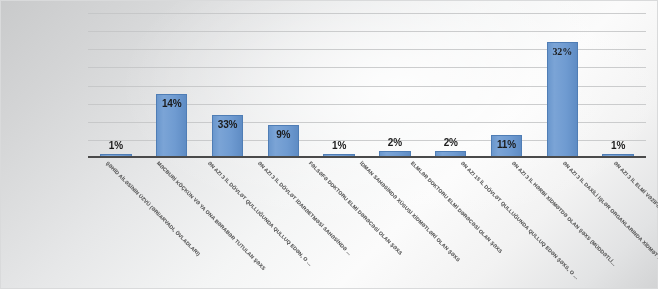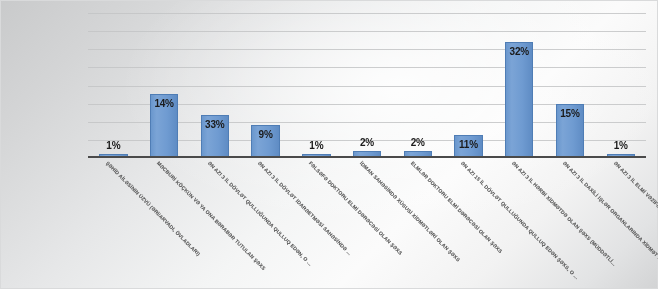--- a/index.html
+++ b/index.html
@@ -173,27 +173,22 @@
           <div class="bar" style="height: 7.25px;">
             <div class="bar-label">2%</div>
           </div>
         </div>
         <div class="bar-slot">
           <div class="bar" style="height: 23px;">
             <div class="bar-label inside">11%</div>
           </div>
         </div>
         <div class="bar-slot">
-          <div class="bar" style="height: 116px;">
+          <div class="bar" style="height: 116px; font-family: Liberation Serif, serif;">
             <div class="bar-label inside">32%</div>
-          </div>
-        </div>
-        <div class="bar-slot">
-          <div class="bar" style="height: 54.375px;">
-            <div class="bar-label inside">15%</div>
           </div>
         </div>
         <div class="bar-slot">
           <div class="bar" style="height: 3.625px;">
             <div class="bar-label">1%</div>
           </div>
         </div>
       </div>
     <div id="axis-line"></div>
   </div>

